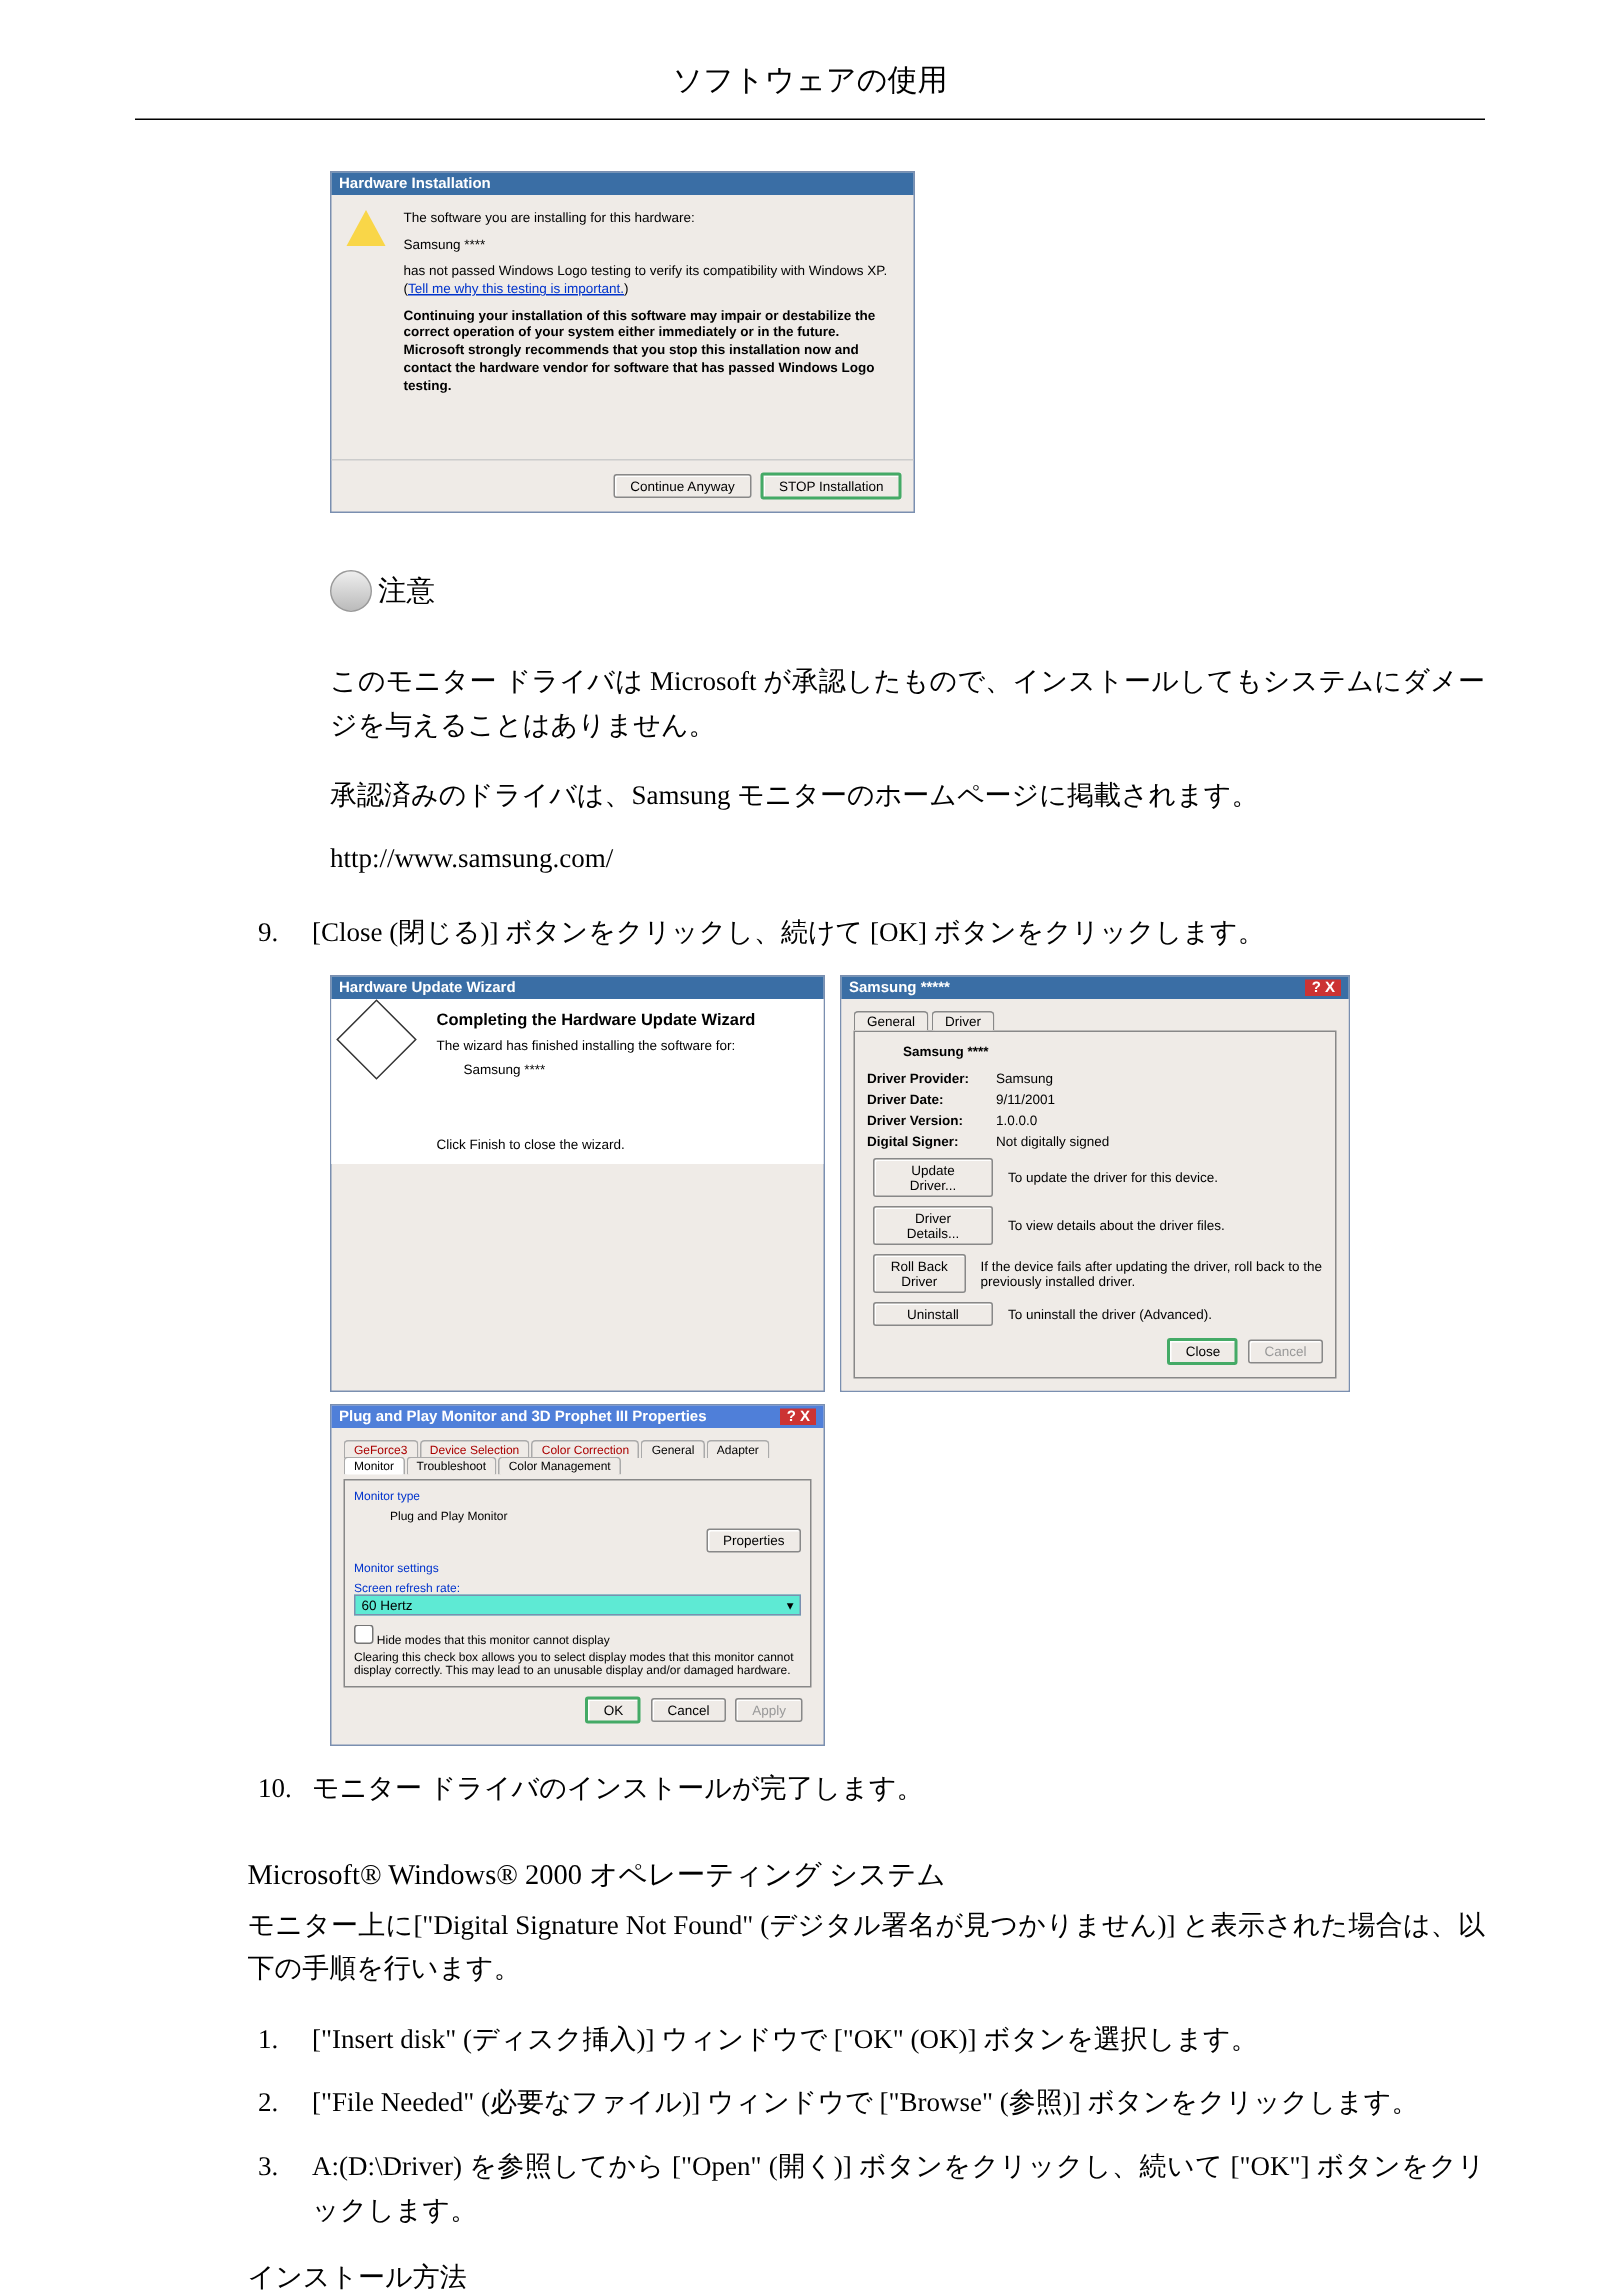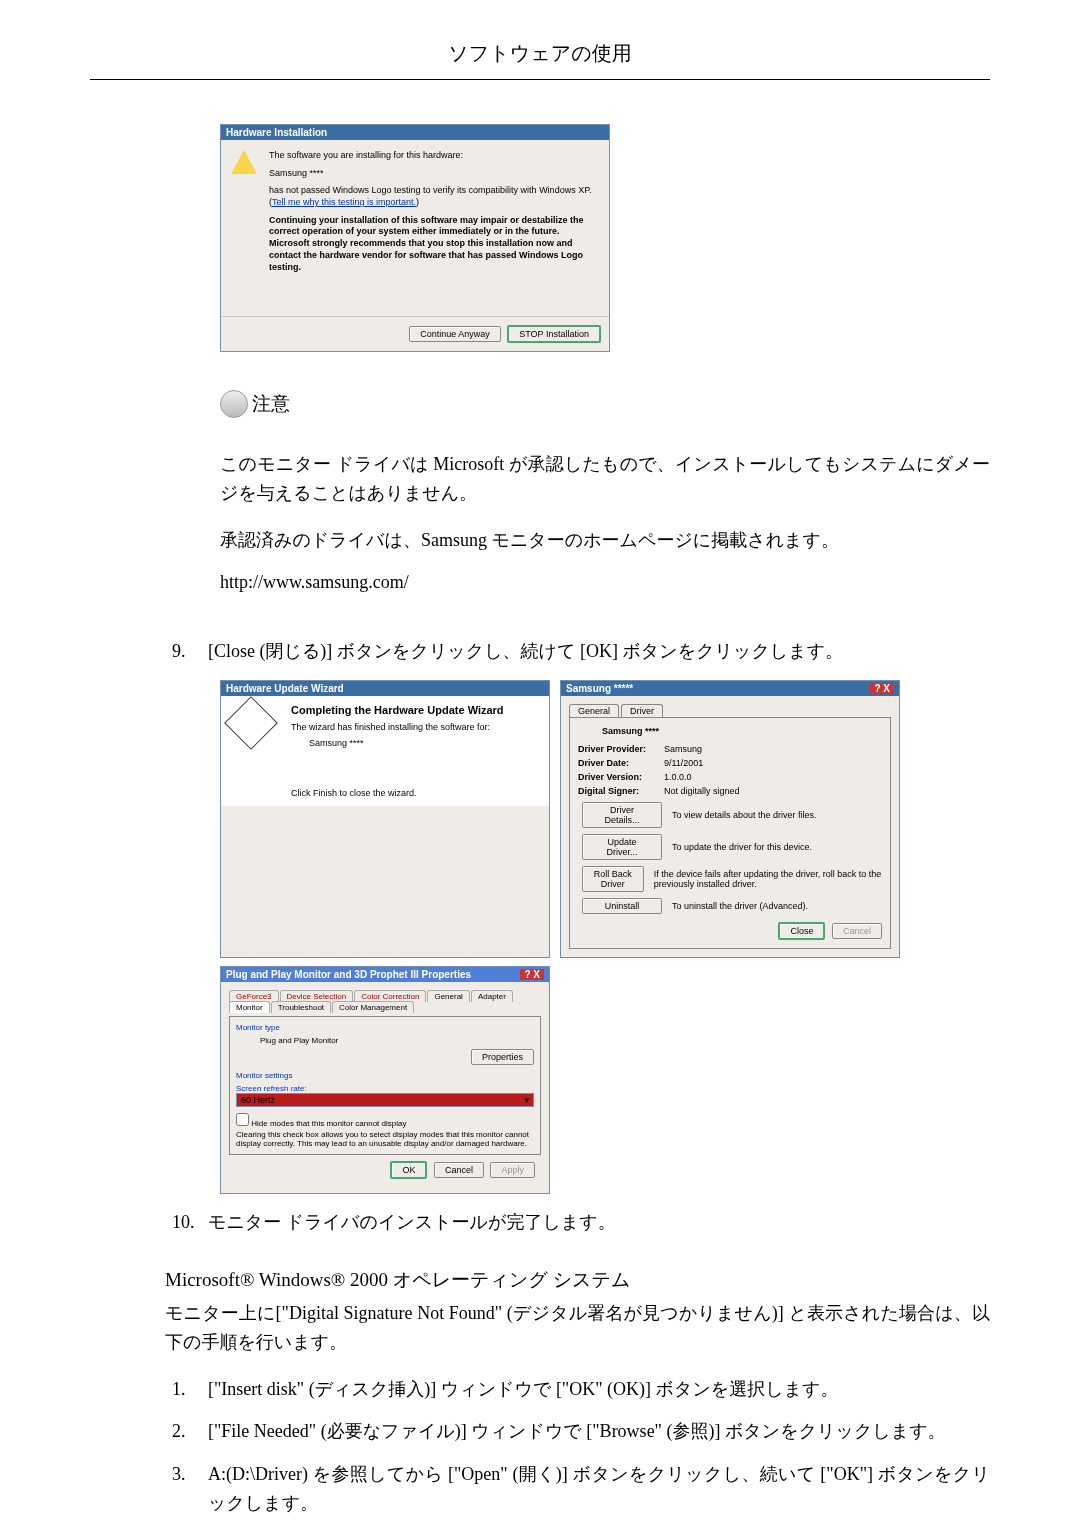--- a/index.html
+++ b/index.html
@@ -10,21 +10,21 @@
   font-family: "MS Mincho", "Times New Roman", serif;
   font-size: 18px;
   color: #000;
   padding: 40px 90px;
 }
 .header {
   text-align: center;
   font-size: 20px;
   padding-bottom: 12px;
   border-bottom: 1px solid #000;
-  margin-bottom: 44px;
+  margin-bottom: 34px;
 }
 .indent1 { margin-left: 130px; }
 .screenshot-frame {
   border: 1px solid #7a8fb0;
   background: #efebe7;
   font-family: Tahoma, sans-serif;
   font-size: 9px;
   color: #000;
 }
 .titlebar { background: #3a6ea5; color: #fff; padding: 2px 5px; font-weight: bold; font-size: 10px; }
@@ -45,21 +45,21 @@
   border: 1px solid #888;
   border-radius: 2px;
   padding: 2px 10px;
   font-size: 9px;
   margin-left: 4px;
   box-shadow: 1px 1px 0 #fff inset;
 }
 .note-head { display: flex; align-items: center; gap: 4px; margin-bottom: 32px; margin-left: 130px; }
 .note-ico { width: 28px; height: 28px; border: 1px solid #999; border-radius: 50%; background: linear-gradient(#eee,#bbb); position: relative; }
 .para { margin: 0 0 18px 130px; line-height: 1.6; text-align: justify; }
-.url { margin: 0 0 44px 130px; font-family: "Times New Roman", serif; }
+.url { margin: 0 0 24px 130px; font-family: "Times New Roman", serif; }
 .step { display: flex; margin: 0 0 14px 82px; line-height: 1.6; text-align: justify; }
 .step-num { width: 36px; flex-shrink: 0; font-family: "Times New Roman", serif; }
 .step-body { flex: 1; }
 .shots-row { margin-left: 130px; margin-top: 10px; margin-bottom: 14px; }
 .shots-top { display: flex; gap: 10px; margin-bottom: 8px; }
 .wiz { width: 330px; }
 .wiz-body { display: flex; background: #fff; }
 .wiz-left { width: 60px; background: #fff; display: flex; justify-content: center; padding-top: 8px; }
 .wiz-icon { width: 38px; height: 38px; background: #fff; border: 1px solid #333; transform: rotate(45deg); }
 .wiz-right { flex: 1; padding: 8px 10px; font-size: 9px; }
@@ -76,21 +76,21 @@
 .drv-btnrow { display: flex; align-items: center; gap: 10px; margin-top: 6px; font-size: 9px; }
 .drv-btnrow .win-btn { width: 80px; text-align: center; }
 .drv-foot { text-align: right; padding-top: 8px; }
 .prop { width: 330px; margin-top: 8px; }
 .prop .titlebar { background: #4f7fd9; }
 .prop-body { padding: 8px; }
 .tabs-multi { display: flex; flex-wrap: wrap; font-size: 8px; color: #a00; }
 .tabs-multi .ptab { border: 1px solid #aaa; border-bottom: none; padding: 1px 6px; margin-right: 1px; background: #efebe7; border-radius: 3px 3px 0 0; margin-bottom: -1px; }
 .prop-group { border: 1px solid #888; padding: 6px; margin-top: 4px; font-size: 8px; }
 .blue-lbl { color: #0033cc; font-size: 8px; }
-.select-fake { border: 1px solid #7a8fb0; background: #b91c1c; padding: 1px 4px; font-size: 9px; display: flex; justify-content: space-between; }
+.select-fake { border: 1px solid #7a8fb0; background: #5eead4; padding: 1px 4px; font-size: 9px; display: flex; justify-content: space-between; }
 .prop-foot { text-align: right; padding: 6px; }
 .subhead { margin: 30px 0 6px 75px; font-family: "Times New Roman", serif; font-size: 19px; }
 </style>
 </head>
 <body>
 
 <div class="header">ソフトウェアの使用</div>
 
 <div class="indent1">
   <div class="screenshot-frame hw-install">
@@ -166,26 +166,26 @@
             </div>
           <div class="drv-row">
               <span class="drv-label">Driver Version:</span>
               <span>1.0.0.0</span>
             </div>
           <div class="drv-row">
               <span class="drv-label">Digital Signer:</span>
               <span>Not digitally signed</span>
             </div>
           <div class="drv-btnrow">
+              <span class="win-btn">Update Driver...</span>
+              <span>To update the driver for this device.</span>
+            </div>
+          <div class="drv-btnrow">
               <span class="win-btn">Driver Details...</span>
               <span>To view details about the driver files.</span>
-            </div>
-          <div class="drv-btnrow">
-              <span class="win-btn">Update Driver...</span>
-              <span>To update the driver for this device.</span>
             </div>
           <div class="drv-btnrow">
               <span class="win-btn">Roll Back Driver</span>
               <span>If the device fails after updating the driver, roll back to the previously installed driver.</span>
             </div>
           <div class="drv-btnrow">
               <span class="win-btn">Uninstall</span>
               <span>To uninstall the driver (Advanced).</span>
             </div>
           <div class="drv-foot">

